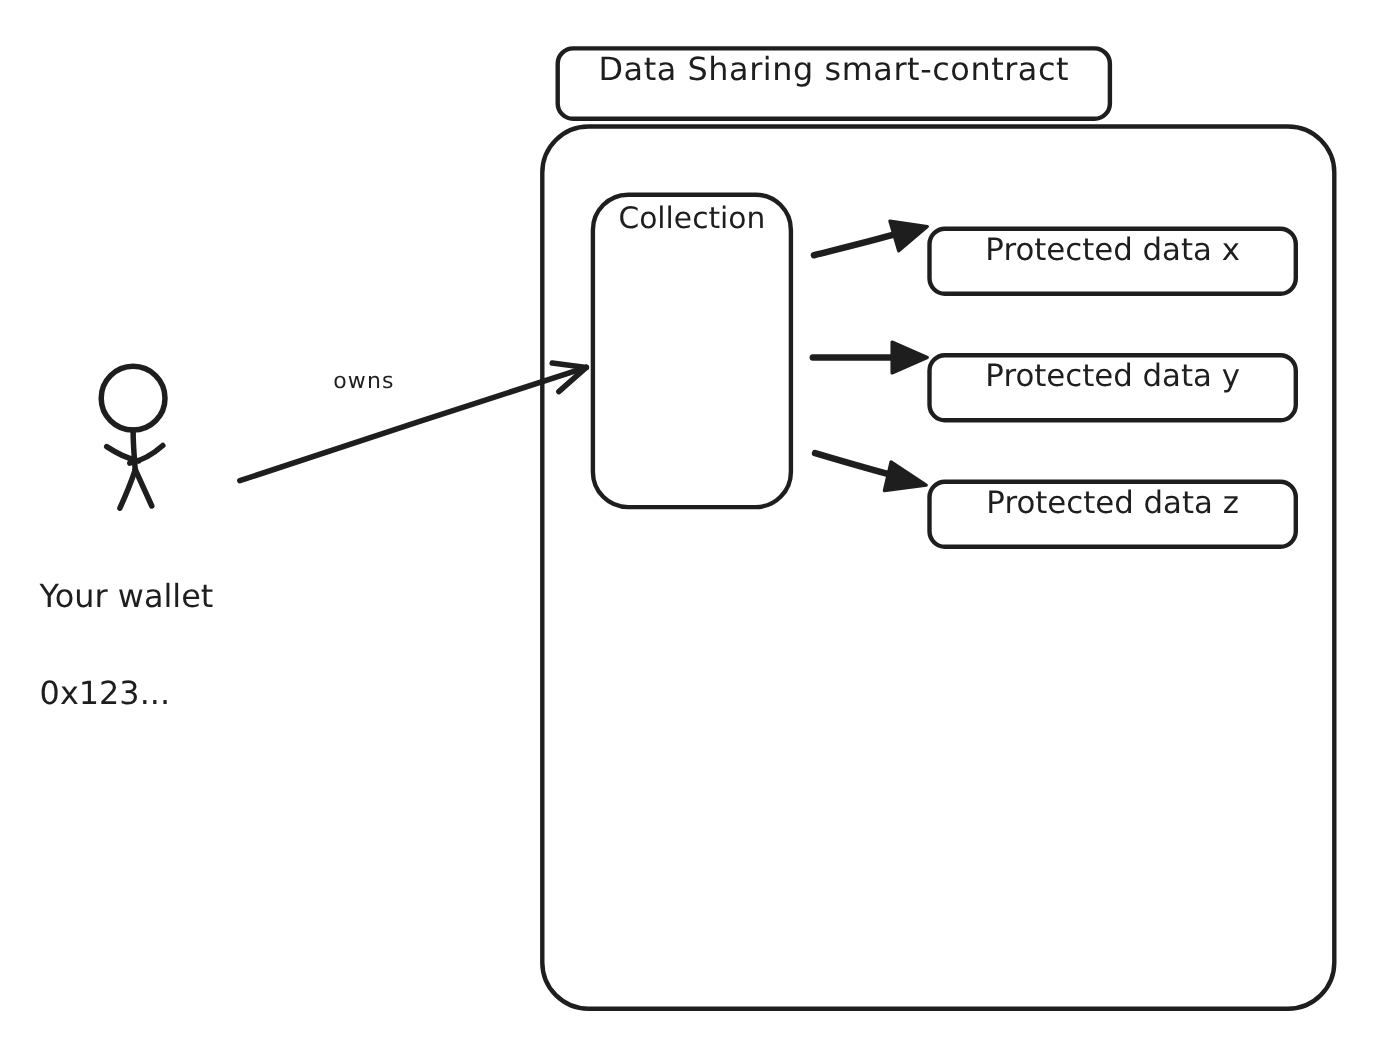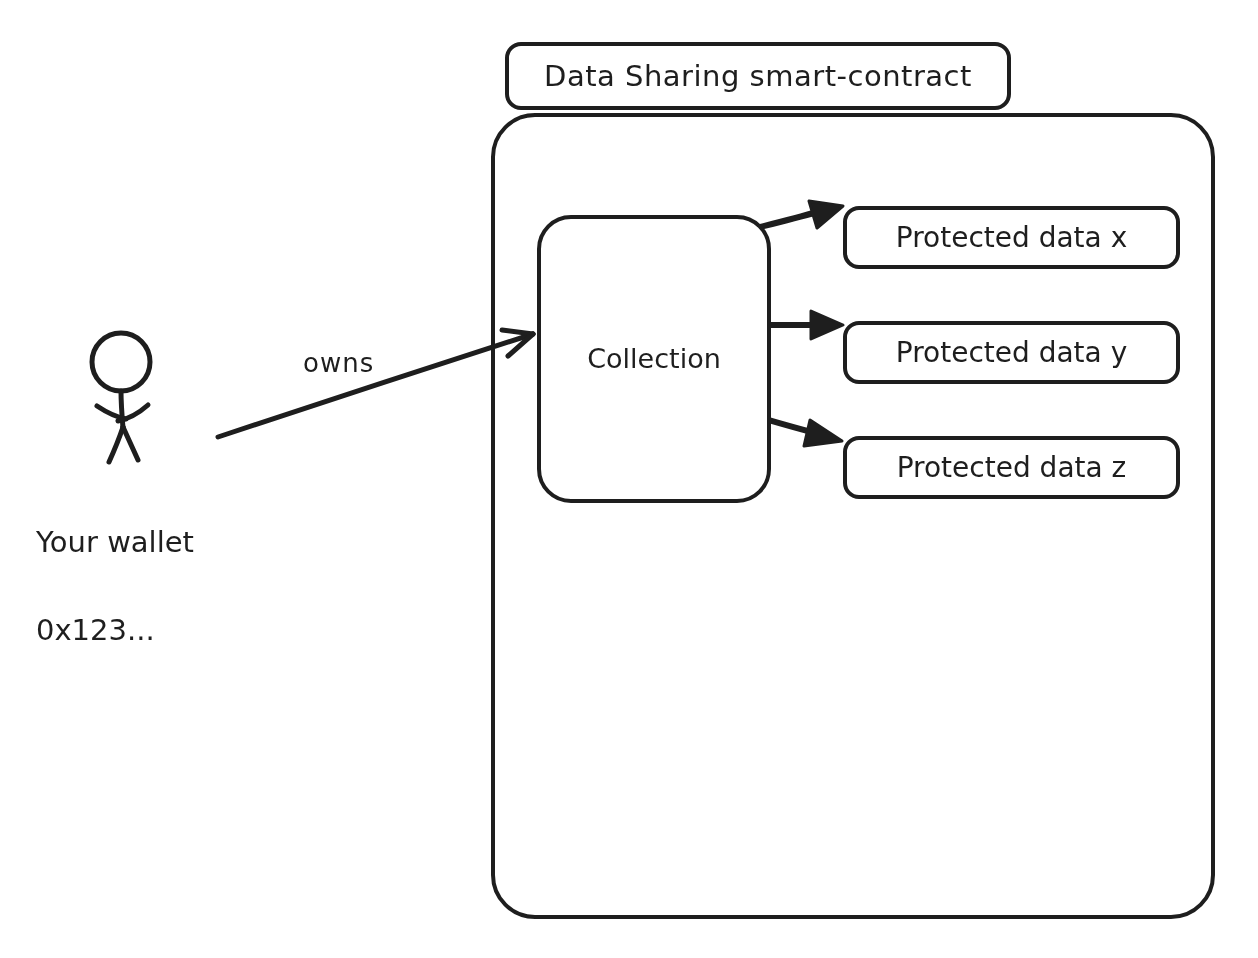--- a/index.html
+++ b/index.html
@@ -18,63 +18,62 @@
   .svg-layer {
     position: absolute;
     left: 0; top: 0;
     width: 1258px; height: 958px;
   }
   .box {
     position: absolute;
     background: #ffffff;
     border: 4px solid #1e1e1e;
     display: flex;
-    align-items: center;
+    align-items: flex-start;
     justify-content: center;
     text-align: center;
   }
   .contract-container {
     left: 491px; top: 113px;
     width: 724px; height: 806px;
     border-radius: 44px;
     background: transparent;
   }
   .contract-title {
     left: 505px; top: 42px;
     width: 506px; height: 68px;
     border-radius: 16px;
     font-size: 29px;
     letter-spacing: 0.5px;
     z-index: 3;
   }
   .collection-box {
     left: 537px; top: 175px;
-    width: 234px; height: 288px;
+    width: 184px; height: 288px;
     border-radius: 34px;
     font-size: 27px;
     line-height: 40px;
     z-index: 2;
-    margin-top: 40px;
   }
   .protected-box {
     left: 843px;
     width: 337px; height: 63px;
     border: 4px solid #1e1e1e;
     border-radius: 16px;
     font-size: 28px;
     z-index: 2;
     margin-top: 28px;
   }
   .protected-x { top: 178px; }
   .protected-y { top: 293px; }
   .protected-z { top: 408px; }
   .owns-label {
     position: absolute;
-    left: 303px; top: 348px;
-    font-size: 26px;
+    left: 303px; top: 334px;
+    font-size: 20px;
     letter-spacing: 1px;
   }
   .wallet-label {
     position: absolute;
     left: 36px; top: 476px;
     font-size: 29px;
     line-height: 44px;
     white-space: pre-line;
   }
   .wallet-label div { line-height: 44px; }

